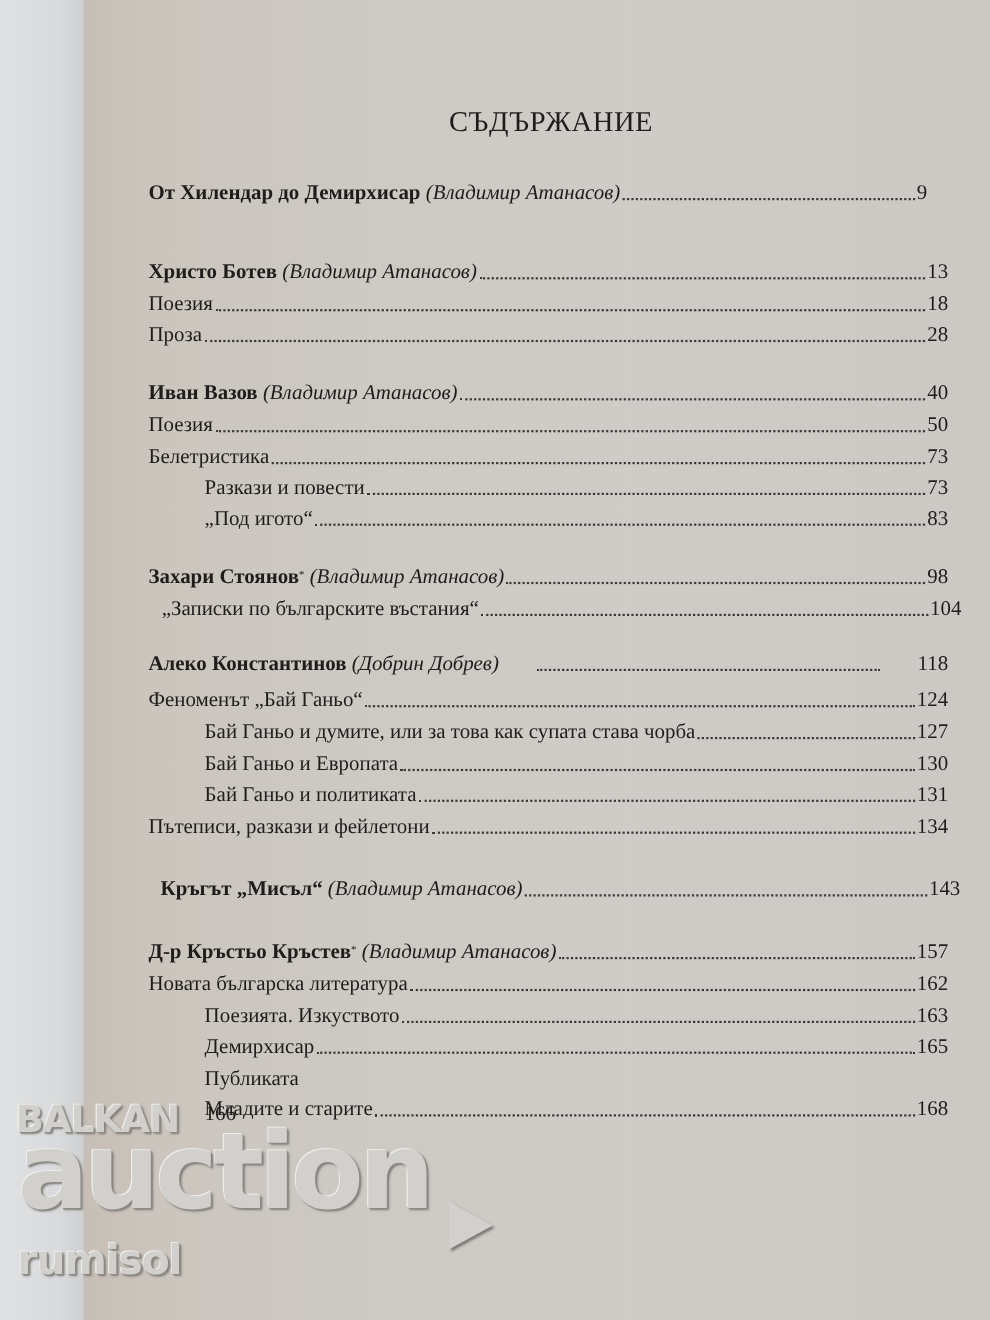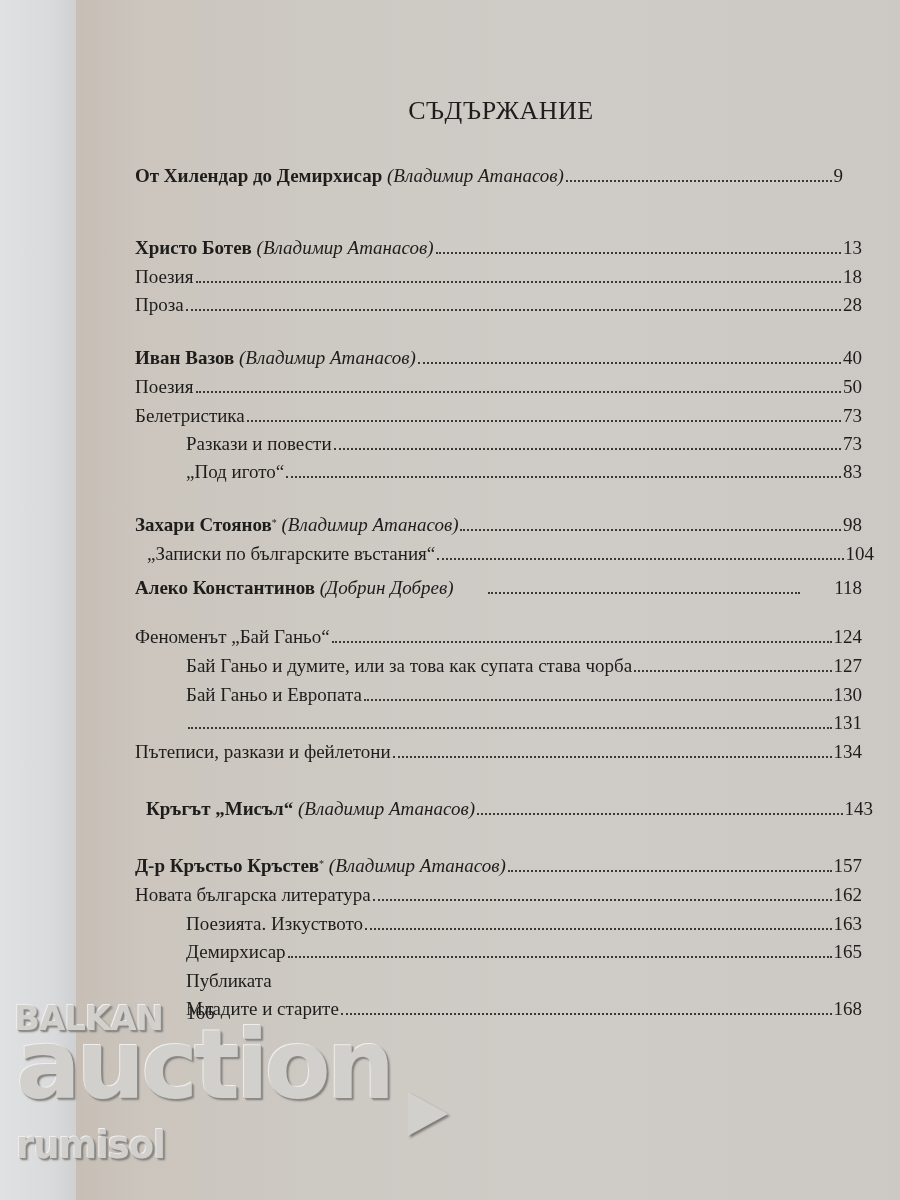--- a/index.html
+++ b/index.html
@@ -110,41 +110,42 @@
       <div class="entry" style="left: 59px; width: 727px; top: 513px;">
         <span class="lbl"><b>Захари Стоянов</b><sup class="star">*</sup> <i>(Владимир Атанасов)</i></span>
         <span class="dots"></span>
         <span class="pg">98</span>
       </div>
       <div class="entry" style="left: 59px; width: 727px; top: 542px; margin-left: 12px;">
         <span class="lbl"><span>„Записки по българските въстания“</span></span>
         <span class="dots"></span>
         <span class="pg">104</span>
       </div>
-      <div class="entry" style="left: 59px; width: 727px; top: 576px; gap: 32px;">
+      <div class="entry" style="left: 59px; width: 727px; top: 592px; gap: 32px;">
         <span class="lbl"><b>Алеко Константинов</b> <i>(Добрин Добрев)</i></span>
         <span class="dots"></span>
         <span class="pg">118</span>
       </div>
       <div class="entry" style="left: 59px; width: 727px; top: 625px;">
         <span class="lbl"><span>Феноменът „Бай Ганьо“</span></span>
         <span class="dots"></span>
         <span class="pg">124</span>
       </div>
       <div class="entry" style="left: 110px; width: 676px; top: 654px;">
         <span class="lbl"><span>Бай Ганьо и думите, или за това как супата става чорба</span></span>
         <span class="dots"></span>
         <span class="pg">127</span>
       </div>
       <div class="entry" style="left: 110px; width: 676px; top: 683px;">
         <span class="lbl"><span>Бай Ганьо и Европата</span></span>
         <span class="dots"></span>
         <span class="pg">130</span>
       </div>
       <div class="entry" style="left: 110px; width: 676px; top: 711px;">
+        <span class="lbl"><span>Бай Ганьо и политиката</span></span>
         <span class="dots"></span>
         <span class="pg">131</span>
       </div>
       <div class="entry" style="left: 59px; width: 727px; top: 740px;">
         <span class="lbl"><span>Пътеписи, разкази и фейлетони</span></span>
         <span class="dots"></span>
         <span class="pg">134</span>
       </div>
       <div class="entry" style="left: 70px; width: 727px; top: 797px;">
         <span class="lbl"><b>Кръгът „Мисъл“</b> <i>(Владимир Атанасов)</i></span>

